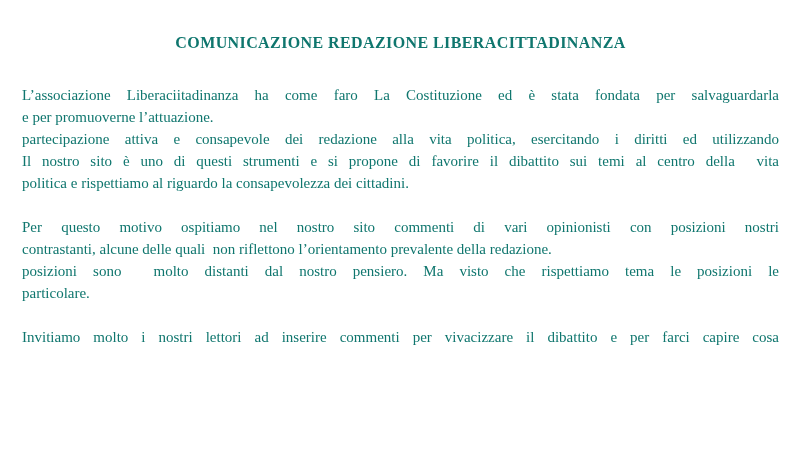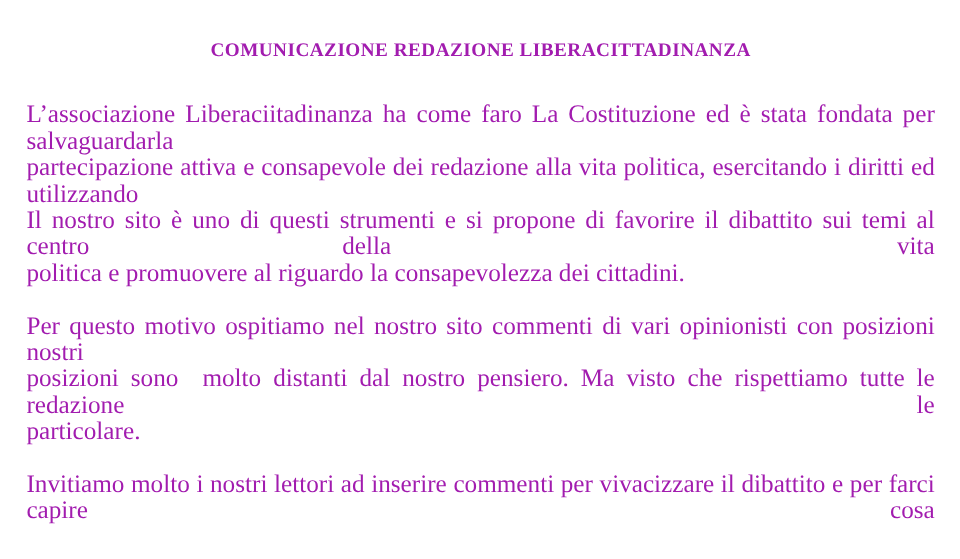--- a/index.html
+++ b/index.html
@@ -8,62 +8,64 @@
     height: 466px;
     background: #ffffff;
     overflow: hidden;
   }
   .page {
     box-sizing: border-box;
     width: 800px;
     height: 376px;
     padding: 32px 21px 0 22px;
     font-family: "Liberation Serif", "DejaVu Serif", serif;
-    color: #a21caf;
+    color: #0f766e;
     border-radius: 28px;
   }
   .doc-title {
     text-align: center;
     font-weight: 700;
     font-size: 16px;
     letter-spacing: 0.4px;
     line-height: 22px;
     margin: 0 0 30px 0;
     white-space: pre;
   }
   .block { margin: 0 0 22px 0; }
   .block:last-child { margin-bottom: 0; }
   .ln {
-    font-size: 21px;
+    font-size: 15px;
     line-height: 22px;
     white-space: pre-wrap;
   }
   .j {
     text-align: justify;
     text-align-last: justify;
   }
   .e { text-align: left; text-align-last: left; }
 </style>
 </head>
 <body>
 
 <div class="page">
 
   <h1 class="doc-title">COMUNICAZIONE REDAZIONE LIBERACITTADINANZA</h1>
 
   <div class="block">
     <div class="ln j">L’associazione Liberaciitadinanza ha come faro La Costituzione ed è stata fondata per salvaguardarla</div>
+    <div class="ln e">e per promuoverne l’attuazione.</div>
     <div class="ln j">partecipazione attiva e consapevole dei redazione alla vita politica, esercitando i diritti ed utilizzando</div>
     <div class="ln j">Il nostro sito è uno di questi strumenti e si propone di favorire il dibattito sui temi al centro della  vita</div>
-    <div class="ln e">politica e promuovere al riguardo la consapevolezza dei cittadini.</div>
+    <div class="ln e">politica e rispettiamo al riguardo la consapevolezza dei cittadini.</div>
   </div>
 
   <div class="block">
     <div class="ln j">Per questo motivo ospitiamo nel nostro sito commenti di vari opinionisti con posizioni nostri</div>
-    <div class="ln j">posizioni sono  molto distanti dal nostro pensiero. Ma visto che rispettiamo tutte le redazione le</div>
+    <div class="ln e">contrastanti, alcune delle quali  non riflettono l’orientamento prevalente della redazione.</div>
+    <div class="ln j">posizioni sono  molto distanti dal nostro pensiero. Ma visto che rispettiamo tema le posizioni le</div>
     <div class="ln e">particolare.</div>
   </div>
 
   <div class="block">
     <div class="ln j">Invitiamo molto i nostri lettori ad inserire commenti per vivacizzare il dibattito e per farci capire cosa</div>
   </div>
 
 </div>
 
 </body></html>

